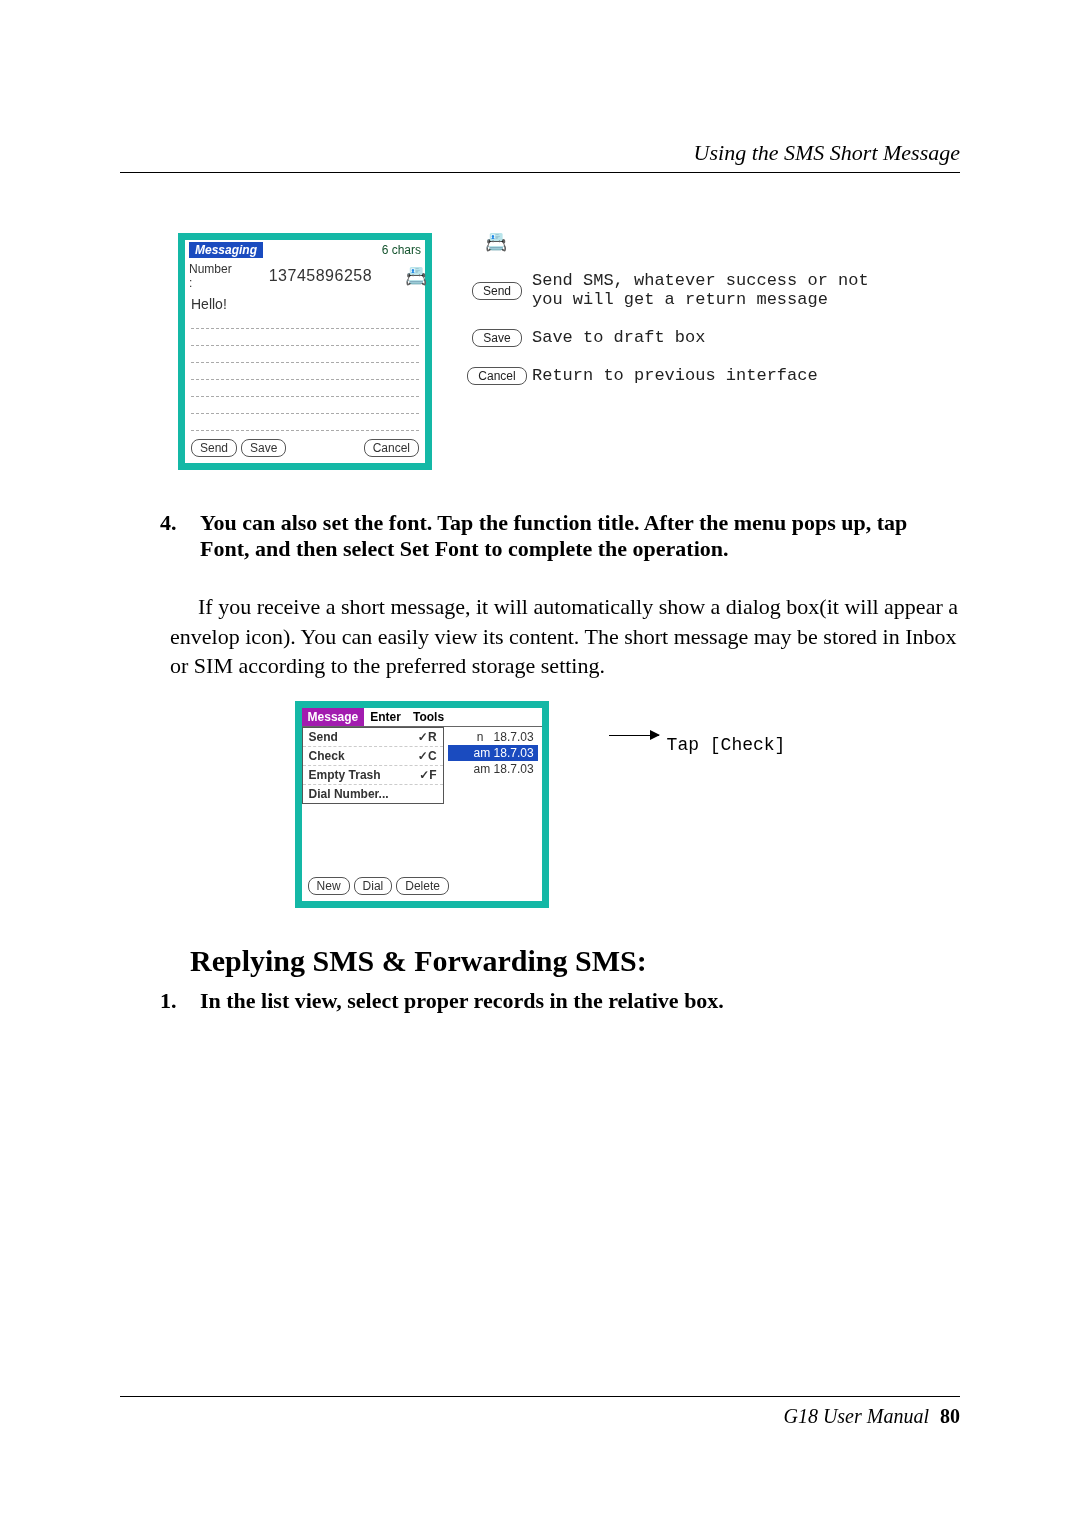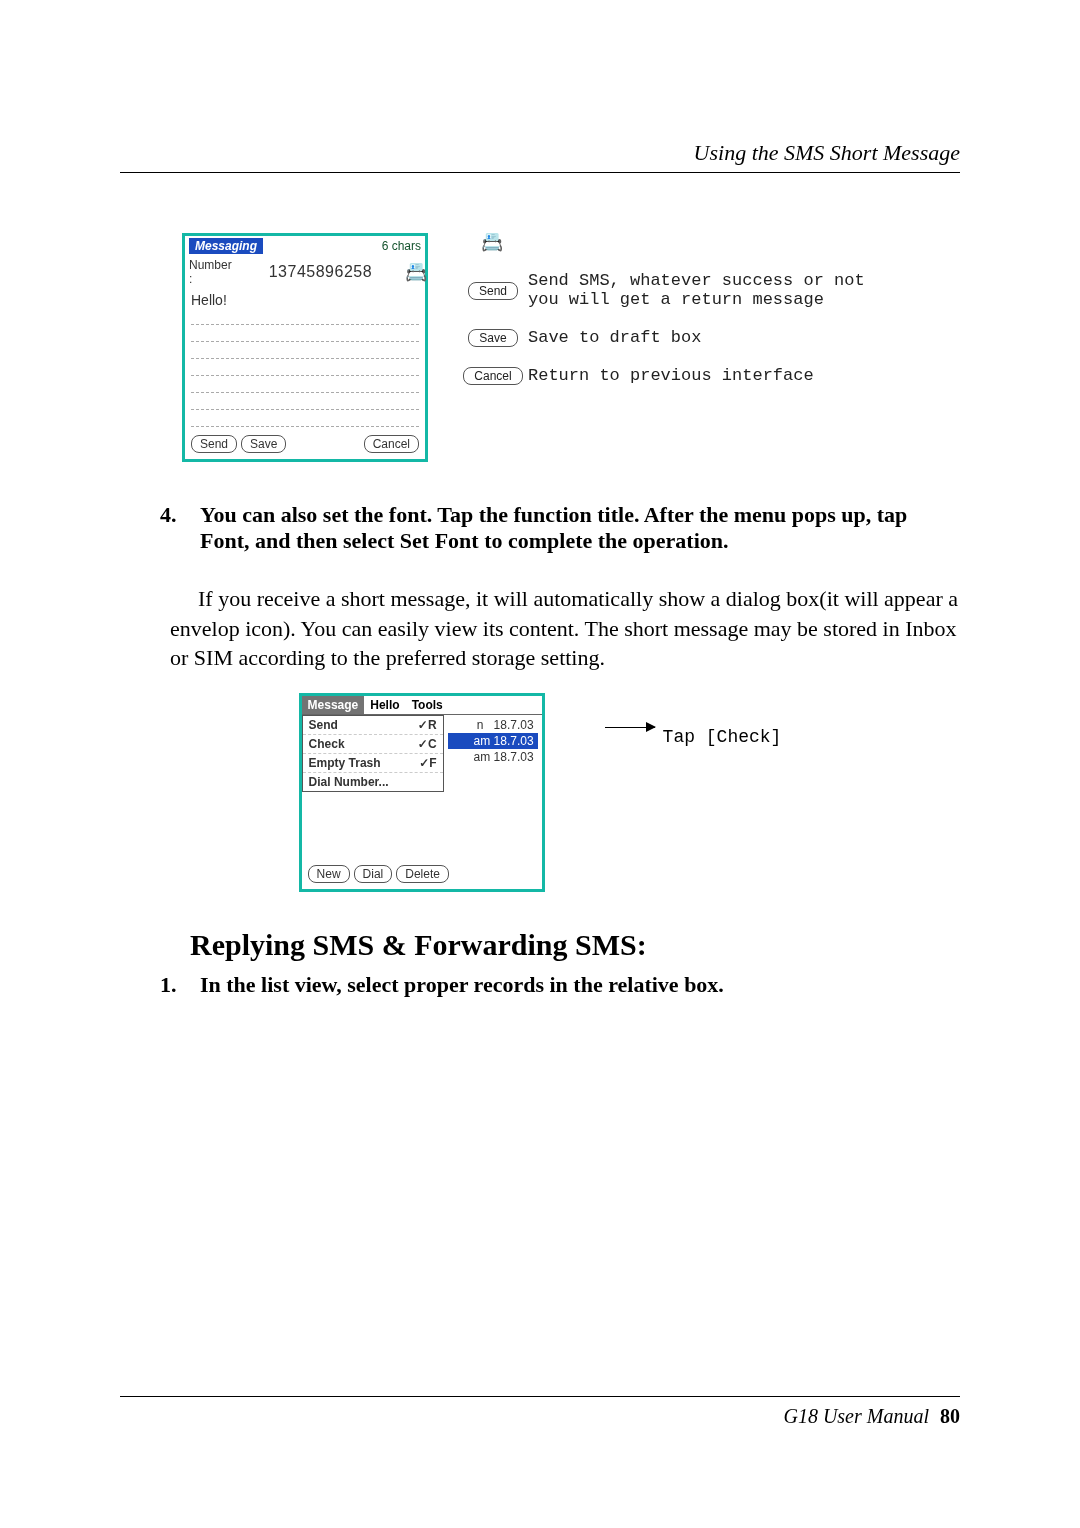--- a/index.html
+++ b/index.html
@@ -27,21 +27,21 @@
     margin-bottom: 60px;
   }
   .figure-row {
     display: flex;
     justify-content: center;
     align-items: flex-start;
     margin-bottom: 40px;
   }
   .pda-screen {
     width: 240px;
-    border: 3px solid #14b8a6;
+    border: 7px solid #14b8a6;
     font-family: Arial, Helvetica, sans-serif;
     font-size: 13px;
     color: #333;
     background: #fff;
   }
   .pda-titlebar {
     display: flex;
     justify-content: space-between;
     align-items: center;
     padding: 2px 4px;
@@ -141,21 +141,21 @@
     background:#fff;
     border-bottom:1px solid #666;
     font-size:12px;
     font-weight:bold;
     color:#000;
   }
   .pda-menubar .mitem {
     padding:2px 6px;
   }
   .pda-menubar .mitem.active {
-    background:#737373;
+    background:#a21caf;
     color:#fff;
   }
   .pda-dropdown {
     position:absolute;
     background:#fff;
     border:1px solid #555;
     font-size:12px;
     font-weight:bold;
     z-index:2;
     width:140px;
@@ -284,21 +284,21 @@
     <span class="text">You can also set the font. Tap the function title. After the menu pops up, tap Font, and then select Set Font to complete the operation.</span>
   </div>
 
 
   <div class="para">If you receive a short message, it will automatically show a dialog box(it will appear a envelop icon). You can easily view its content. The short message may be stored in Inbox or SIM according to the preferred storage setting.</div>
 
   <div class="figure-row center2">
     <div class="pda-screen pda-container2">
       <div class="pda-menubar">
         <span class="mitem active">Message</span>
-        <span class="mitem">Hello</span>
+        <span class="mitem">Enter</span>
         <span class="mitem">Tools</span>
       </div>
       <div class="pda-listarea">
         <div class="pda-dropdown" style="left:0; top:0;">
           <div class="drow">
             <span>Send</span>
             <span>✓R</span>
           </div>
           <div class="drow">
             <span>Check</span>

